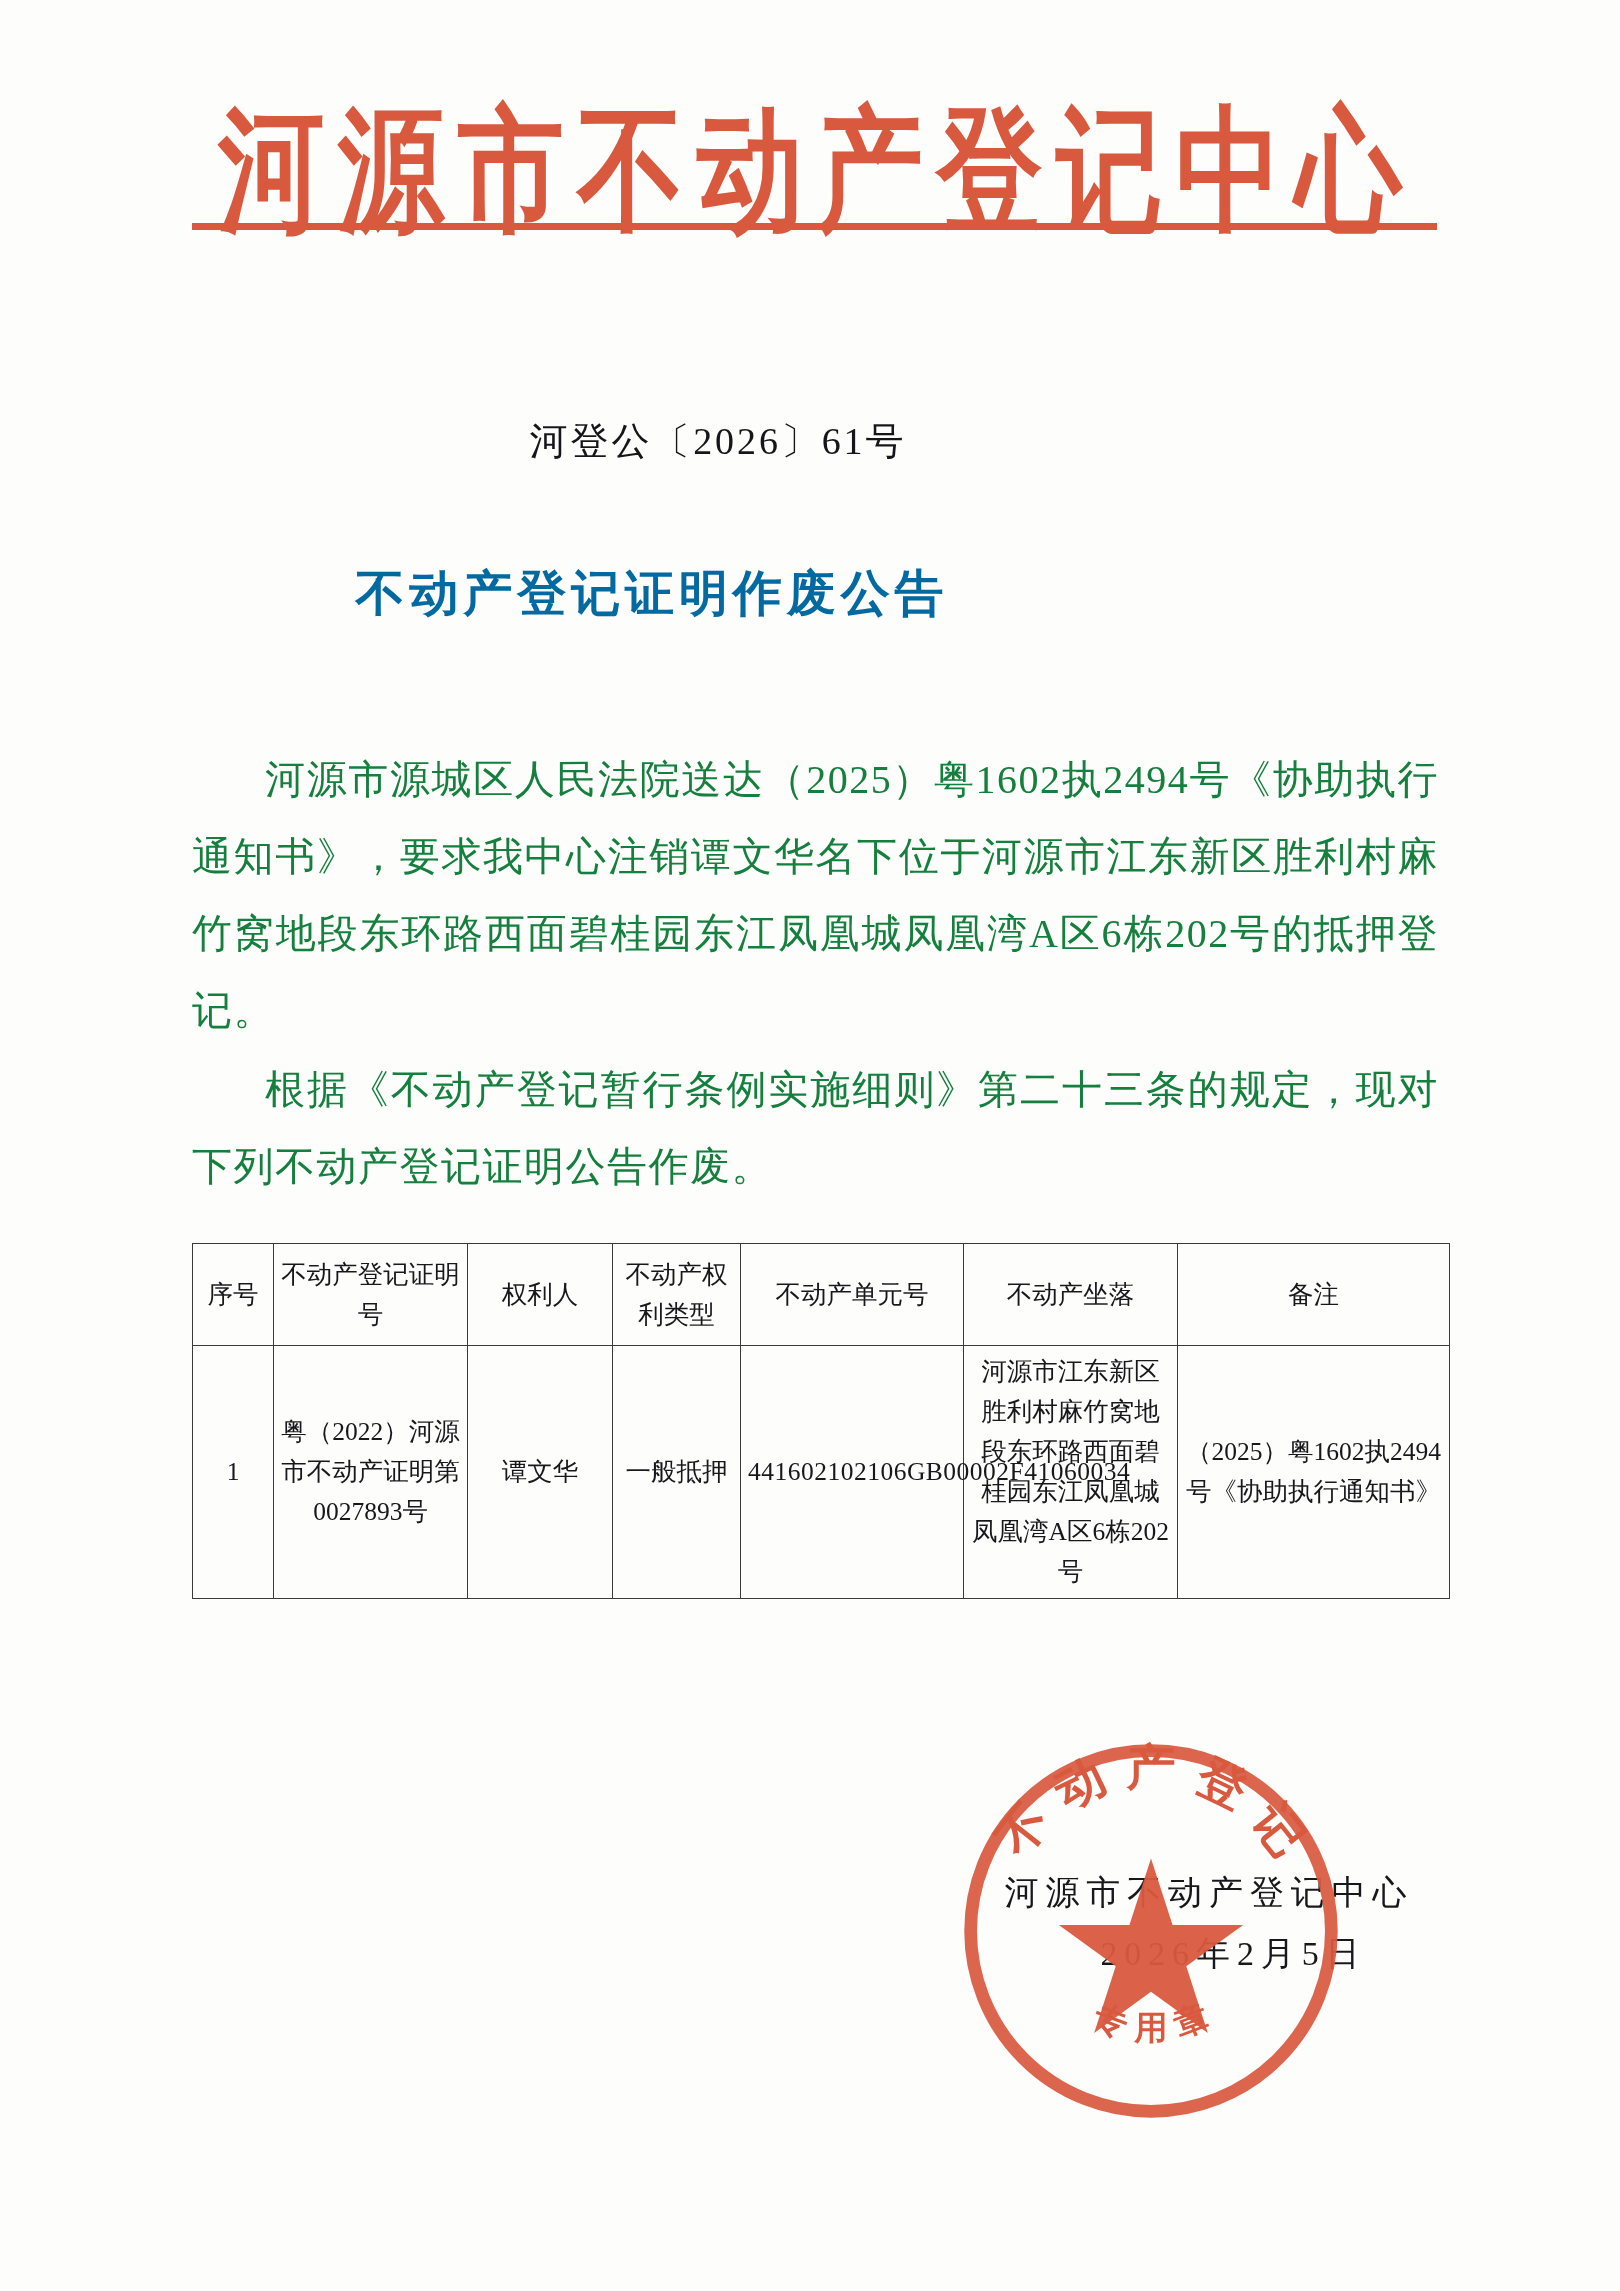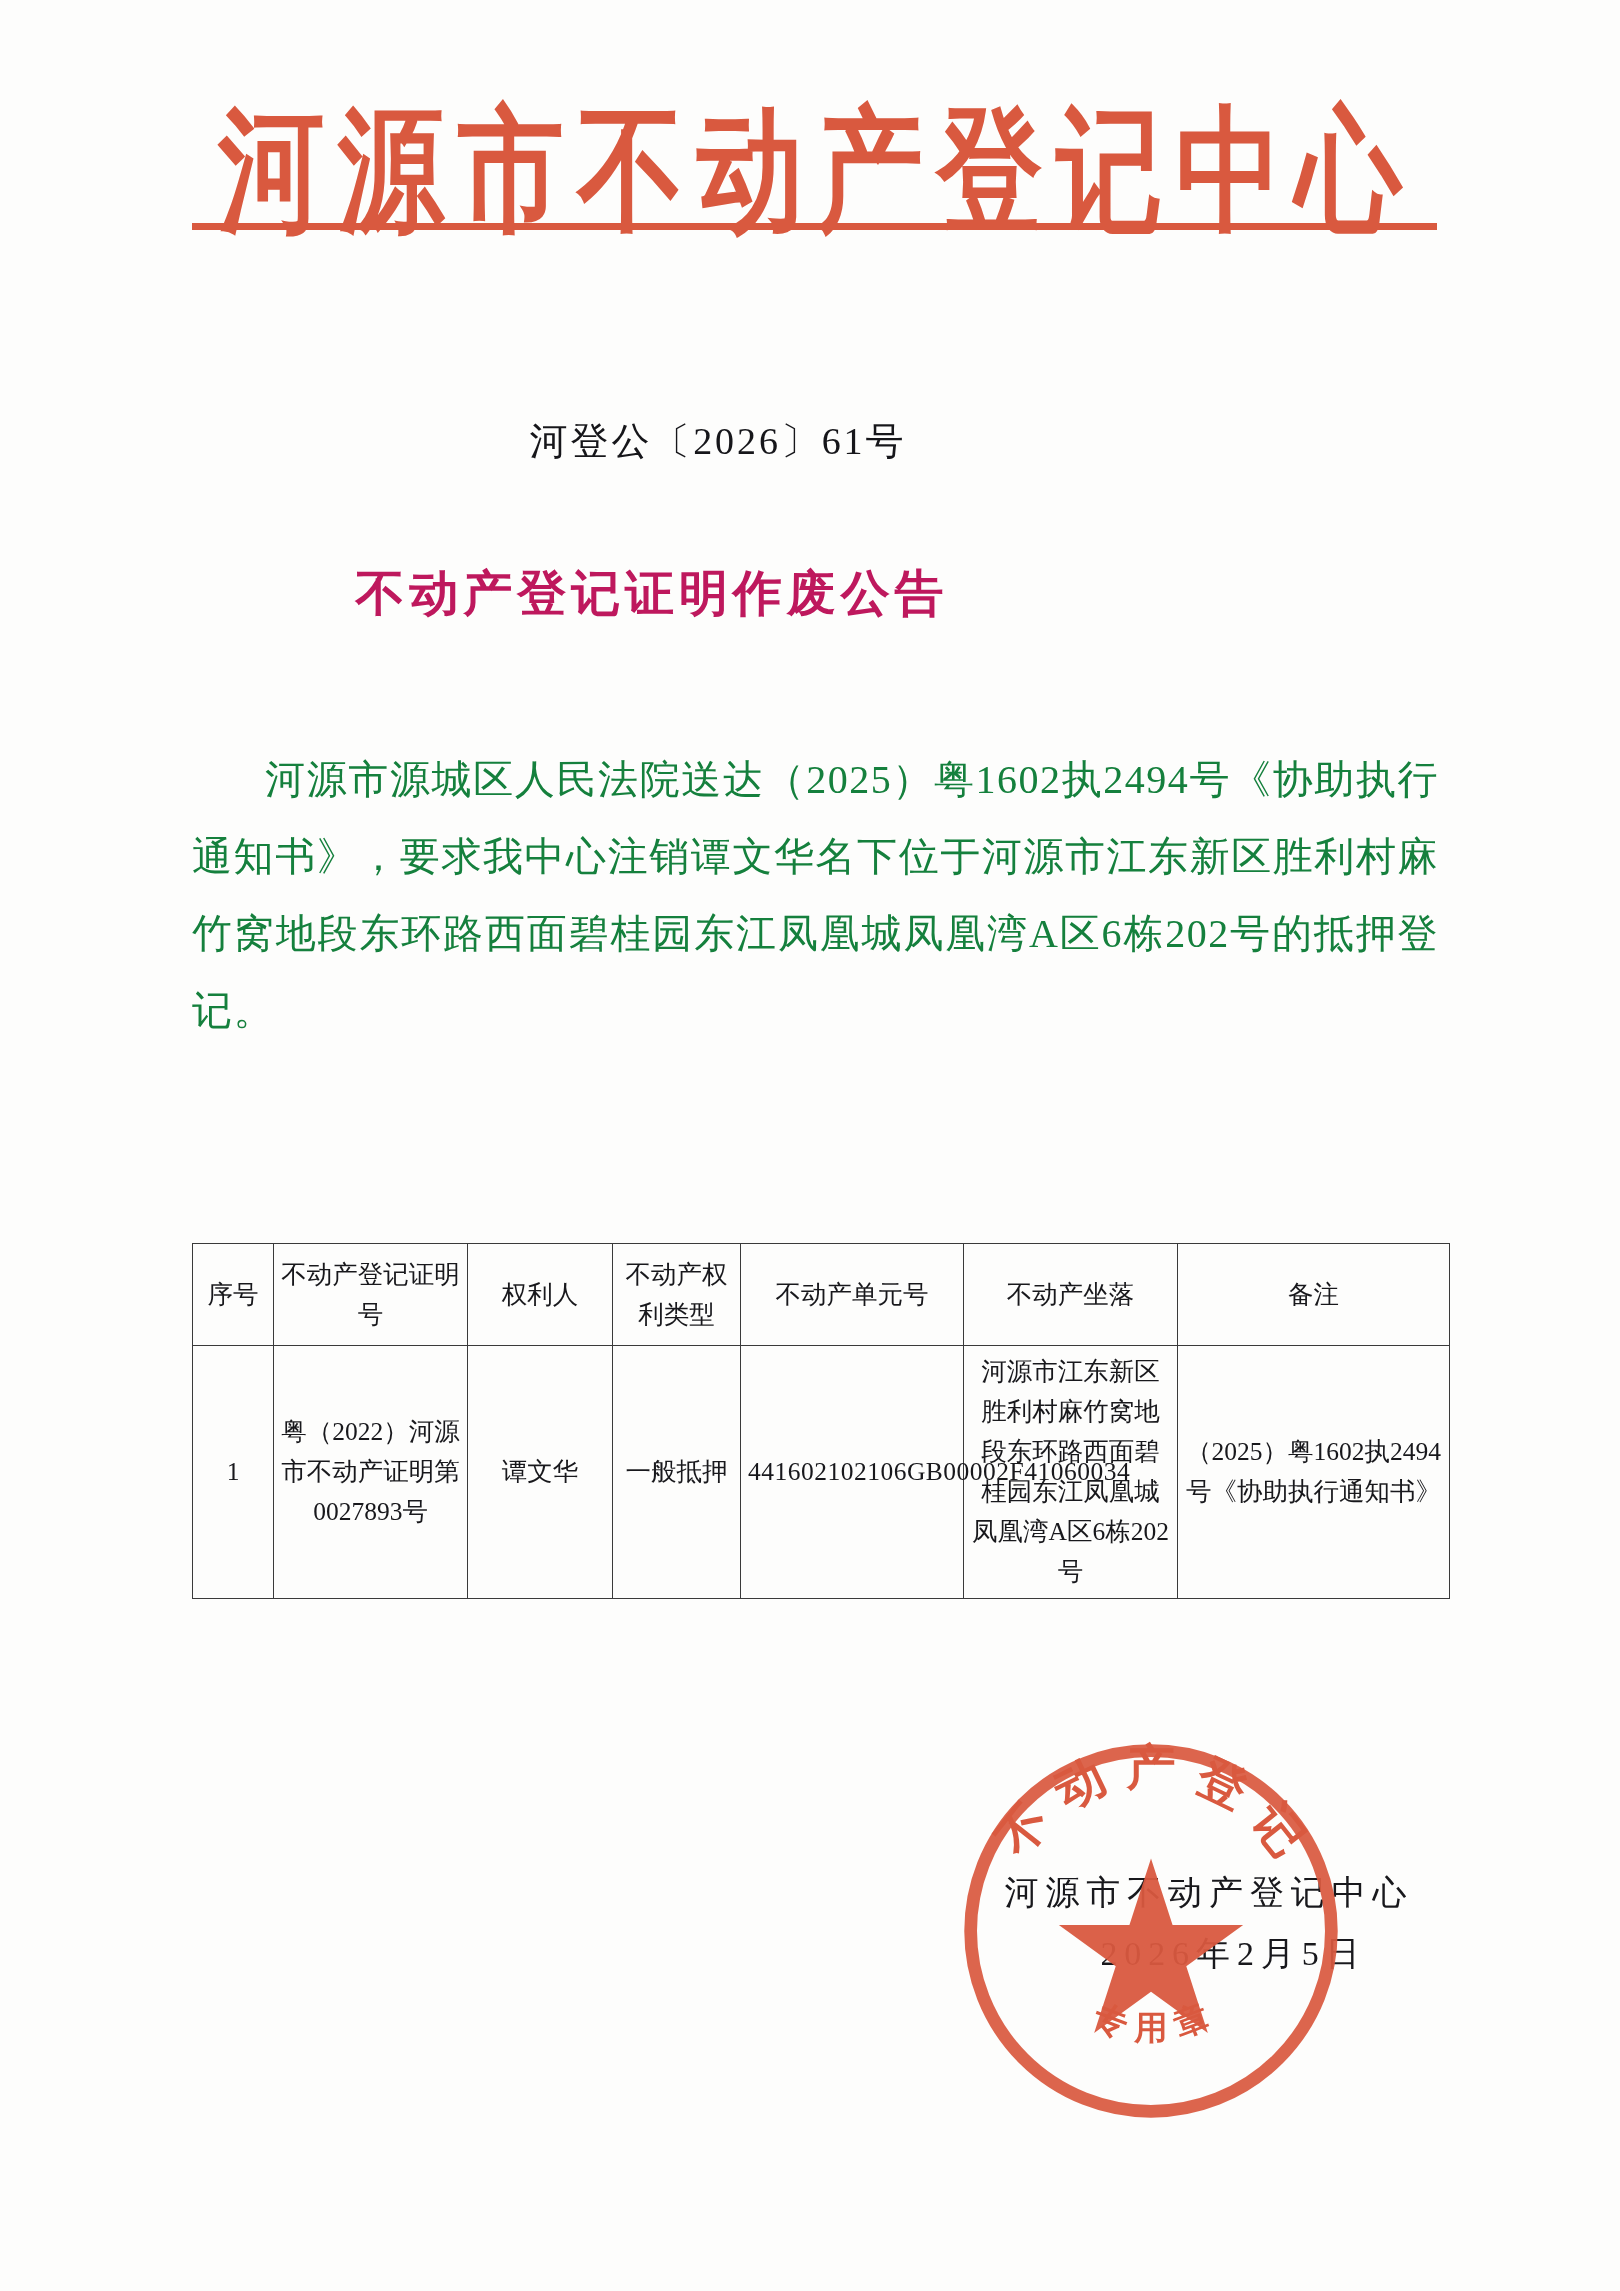--- a/index.html
+++ b/index.html
@@ -64,21 +64,21 @@
   
   .doc-title {
     position: absolute;
     top: 561px; left: 0;
     width: 1304px;
     text-align: center;
     font-family: "DejaVu Serif", "Liberation Serif", serif;
     font-size: 49px;
     font-weight: 700;
     letter-spacing: 4.9px;
-    color: #be185d;
+    color: #0369a1;
   }
 
   
   .body-block {
     position: absolute;
     top: 741px; left: 192px;
     width: 1247px;
   }
   .body-para {
     font-size: 40px;
@@ -177,20 +177,21 @@
     <div class="letterhead-title">河源市不动产登记中心</div>
   </div>
   <div class="letterhead-rule"></div>
 
   <div class="doc-number">河登公〔2026〕61号</div>
 
   <div class="doc-title">不动产登记证明作废公告</div>
 
   <div class="body-block">
     <p class="body-para">河源市源城区人民法院送达（2025）粤1602执2494号《协助执行通知书》，要求我中心注销谭文华名下位于河源市江东新区胜利村麻竹窝地段东环路西面碧桂园东江凤凰城凤凰湾A区6栋202号的抵押登记。</p>
+    <p class="body-para last-just">根据《不动产登记暂行条例实施细则》第二十三条的规定，现对下列不动产登记证明公告作废。</p>
   </div>
 
   <div class="tbl-wrap">
     <table class="reg-table">
       <thead>
         <tr>
           <th class="c0">序号</th>
           <th class="c1">不动产登记证明号</th>
           <th class="c2">权利人</th>
           <th class="c3">不动产权利类型</th>

